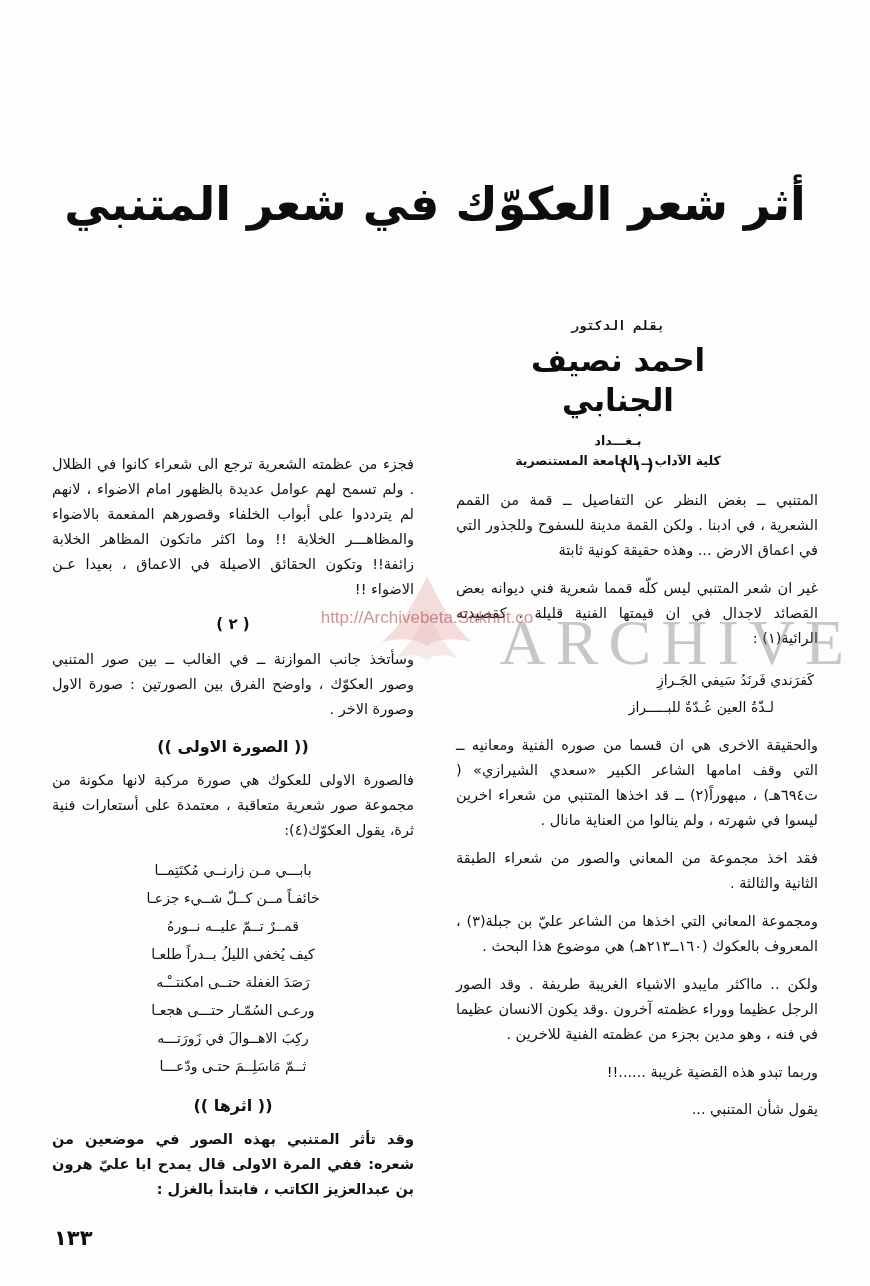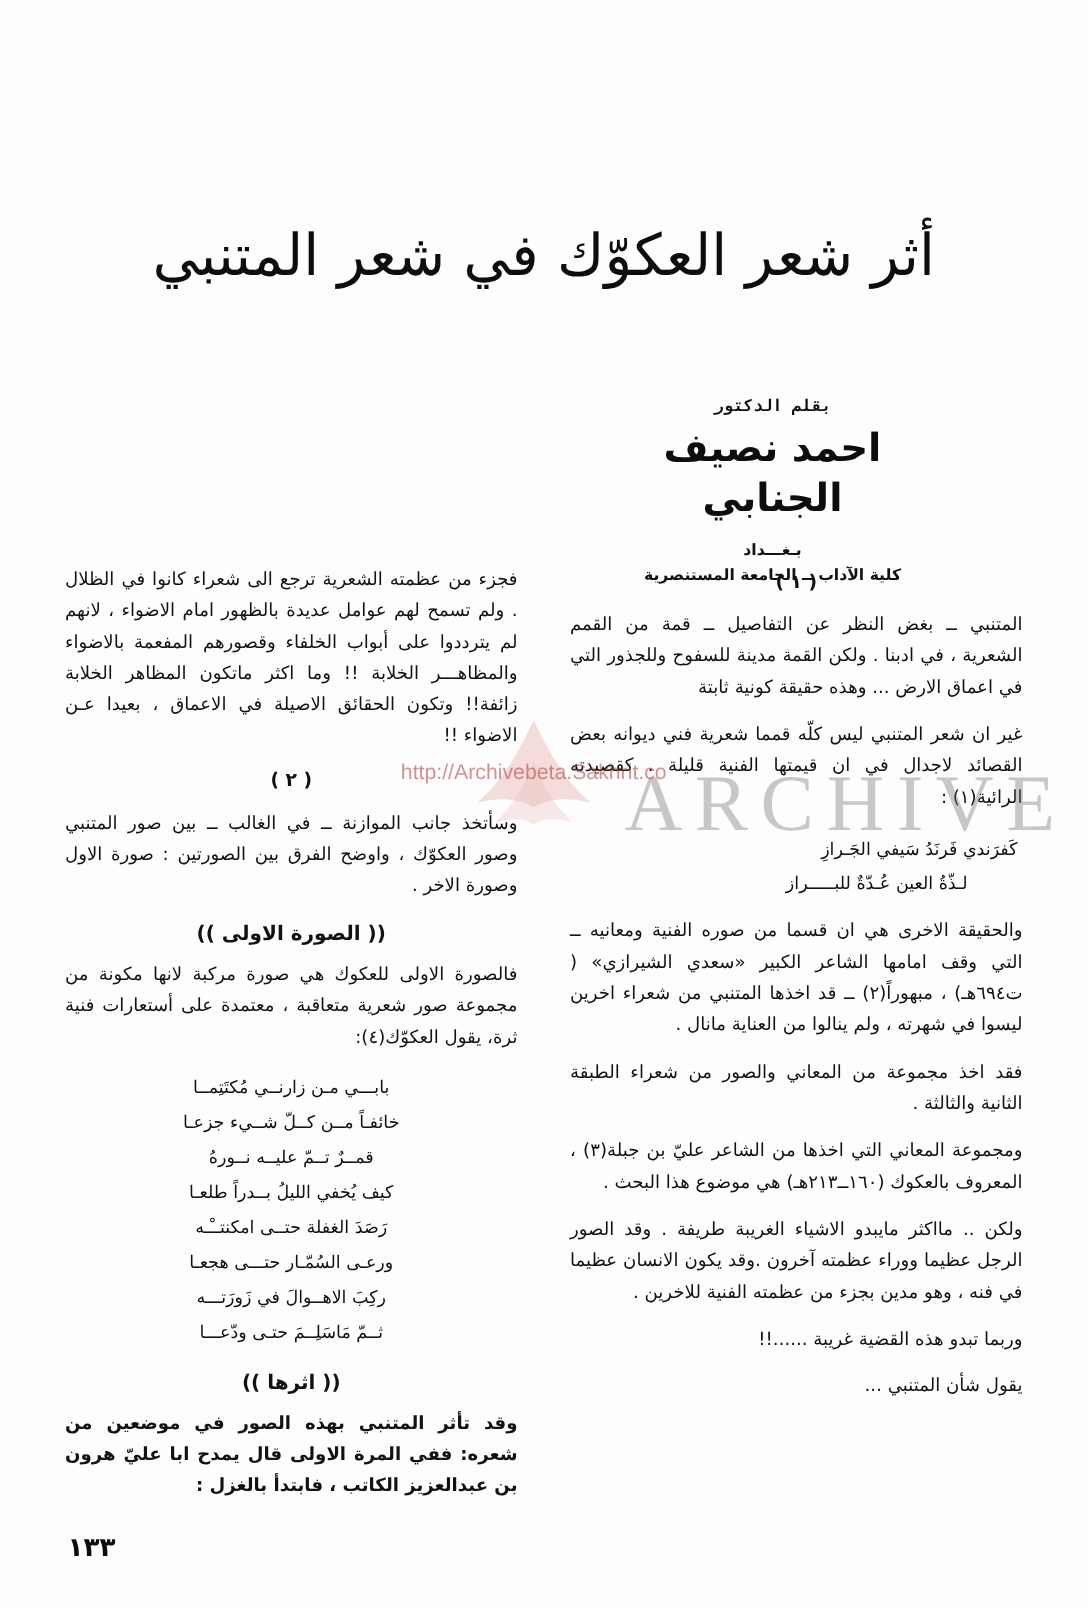--- a/index.html
+++ b/index.html
@@ -71,21 +71,21 @@
   .title-block {
     position: absolute;
     top: 176px;
     right: 60px;
     left: 60px;
     text-align: center;
   }
   .main-title {
     font-family: "DejaVu Sans", sans-serif;
     font-size: 46px;
-    font-weight: 400;
+    font-weight: 700;
     color: #0d0d0d;
     letter-spacing: 1px;
     line-height: 1.25;
     direction: rtl;
   }
 
   
   .byline {
     position: absolute;
     top: 318px;

